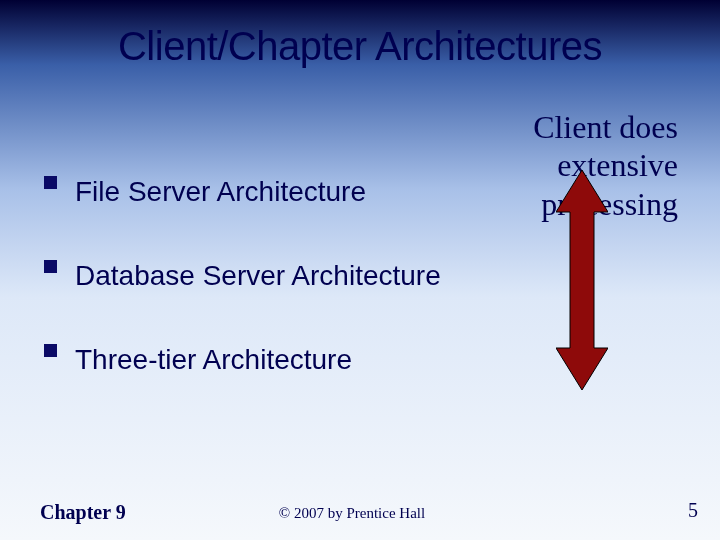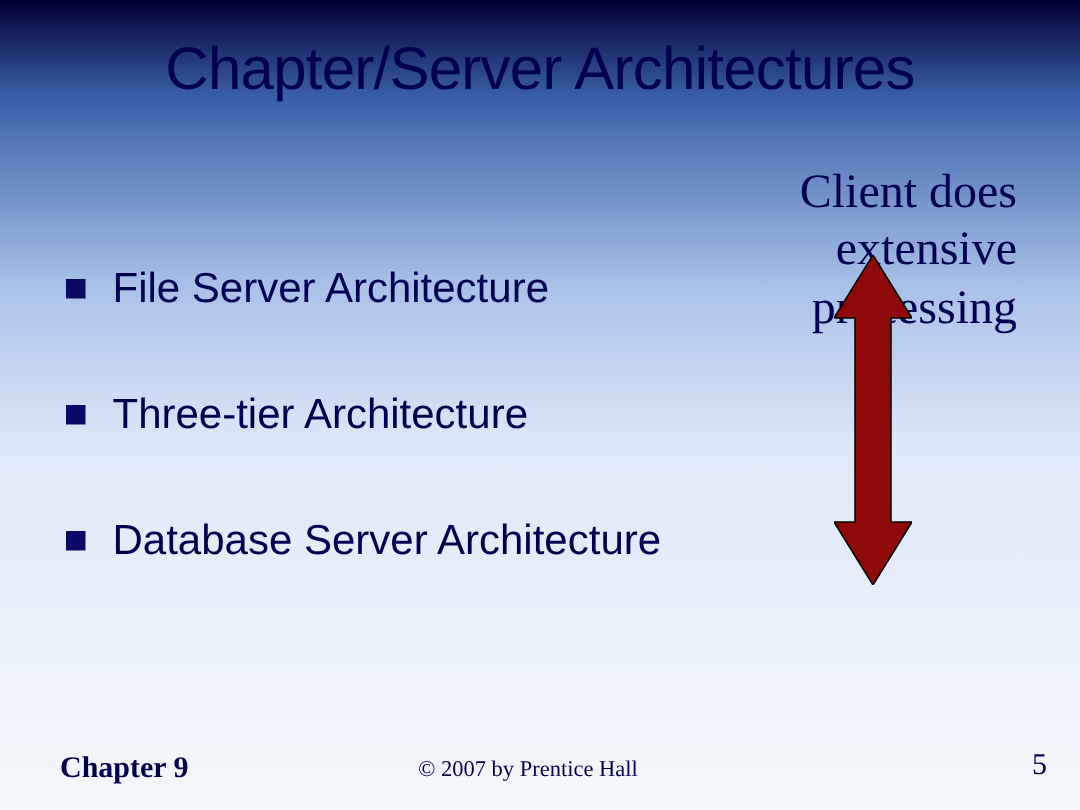--- a/index.html
+++ b/index.html
@@ -27,21 +27,21 @@
     font-size: 40px;
     letter-spacing: -0.5px;
   }
   .bullets {
     position: absolute;
     top: 176px;
     left: 44px;
   }
   .bullet-row {
     display: flex;
-    align-items: center;
+    align-items: flex-start;
     margin-bottom: 52px;
     font-family: Verdana, Geneva, sans-serif;
     font-size: 28px;
   }
   .bullet-box {
     width: 13px;
     height: 13px;
     background: #0a0a66;
     margin-right: 18px;
     flex: 0 0 auto;
@@ -89,34 +89,34 @@
     bottom: 18px;
     right: 22px;
     font-size: 20px;
   }
 </style>
 </head>
 <body>
 
 <div class="slide">
 
-  <div class="title">Chapter/Server Architectures</div>
+  <div class="title">Client/Chapter Architectures</div>
 
   <div class="bullets">
     <div class="bullet-row">
       <div class="bullet-box"></div>
       <span>File Server Architecture</span>
     </div>
     <div class="bullet-row">
       <div class="bullet-box"></div>
-      <span>Three-tier Architecture</span>
+      <span>Database Server Architecture</span>
     </div>
     <div class="bullet-row">
       <div class="bullet-box"></div>
-      <span>Database Server Architecture</span>
+      <span>Three-tier Architecture</span>
     </div>
   </div>
 
   <div class="label-top">Client does extensive processing</div>
 
   <svg class="arrow-svg" width="52" height="220">
     <polygon points="26,0 52,42 38,42 38,178 52,178 26,220 0,178 14,178 14,42 0,42" stroke="#000" stroke-width="1" fill="#8e0a0a"></polygon>
   </svg>
 
 

